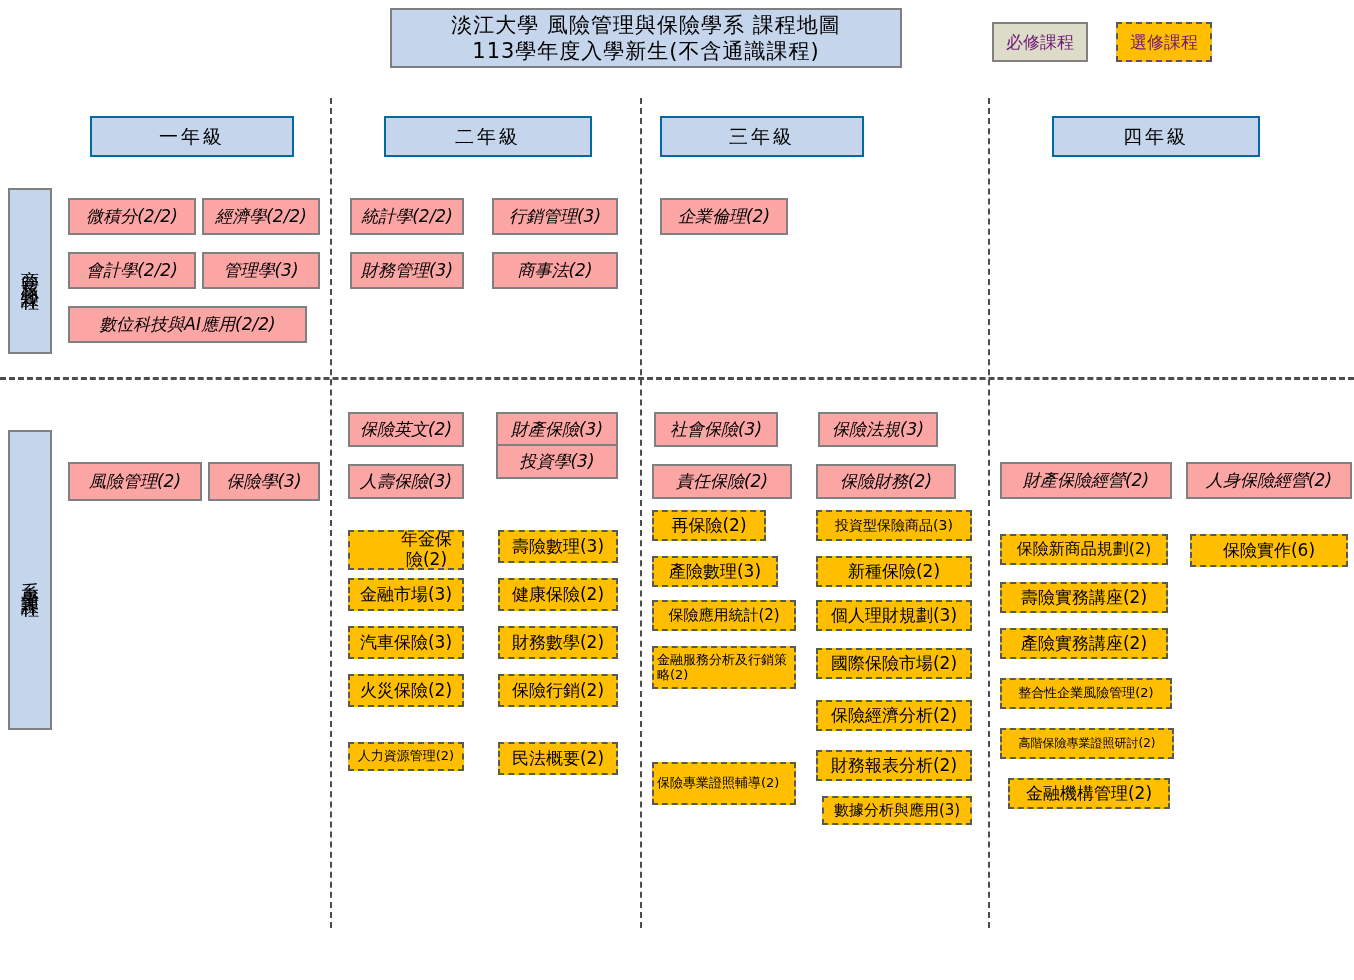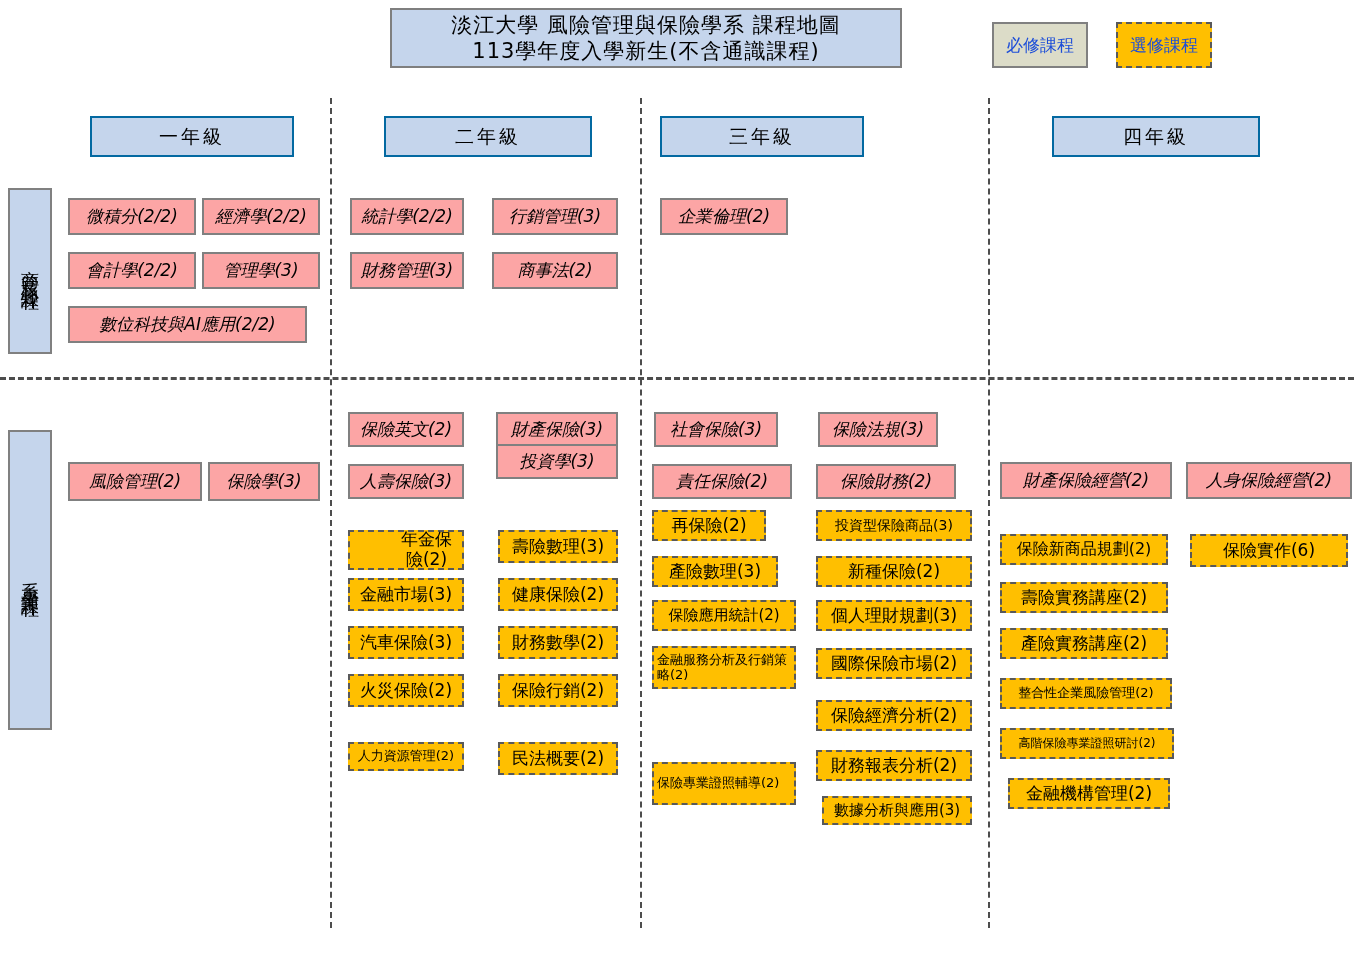--- a/index.html
+++ b/index.html
@@ -18,23 +18,23 @@
     background:#c5d5ec;border:2px solid #7f7f7f;
     box-sizing:border-box;
     display:flex;flex-direction:column;align-items:center;justify-content:center;
     font-size:21px;color:#000;line-height:1.25;letter-spacing:1px;font-weight:500;
   }
   .title-line{white-space:nowrap;}
 
   
   .legend{position:absolute;top:22px;left:992px;display:flex;gap:28px;align-items:center;}
   .legend-req,.legend-elec{
-    box-sizing:border-box;height:46px;padding:0 12px;
+    box-sizing:border-box;height:40px;padding:0 12px;
     display:flex;align-items:center;justify-content:center;
-    font-size:17px;color:#1d4ed8;white-space:nowrap;
+    font-size:17px;color:#701a75;white-space:nowrap;
   }
   .legend-req{background:#dcdcc8;border:2px solid #808080;}
   .legend-elec{background:#ffbf00;border:2px dashed #595959;}
 
   
   .vdiv{
     position:absolute;top:98px;width:0;height:830px;
     border-left:2px dashed #4d4d4d;
   }
   .hdiv{

